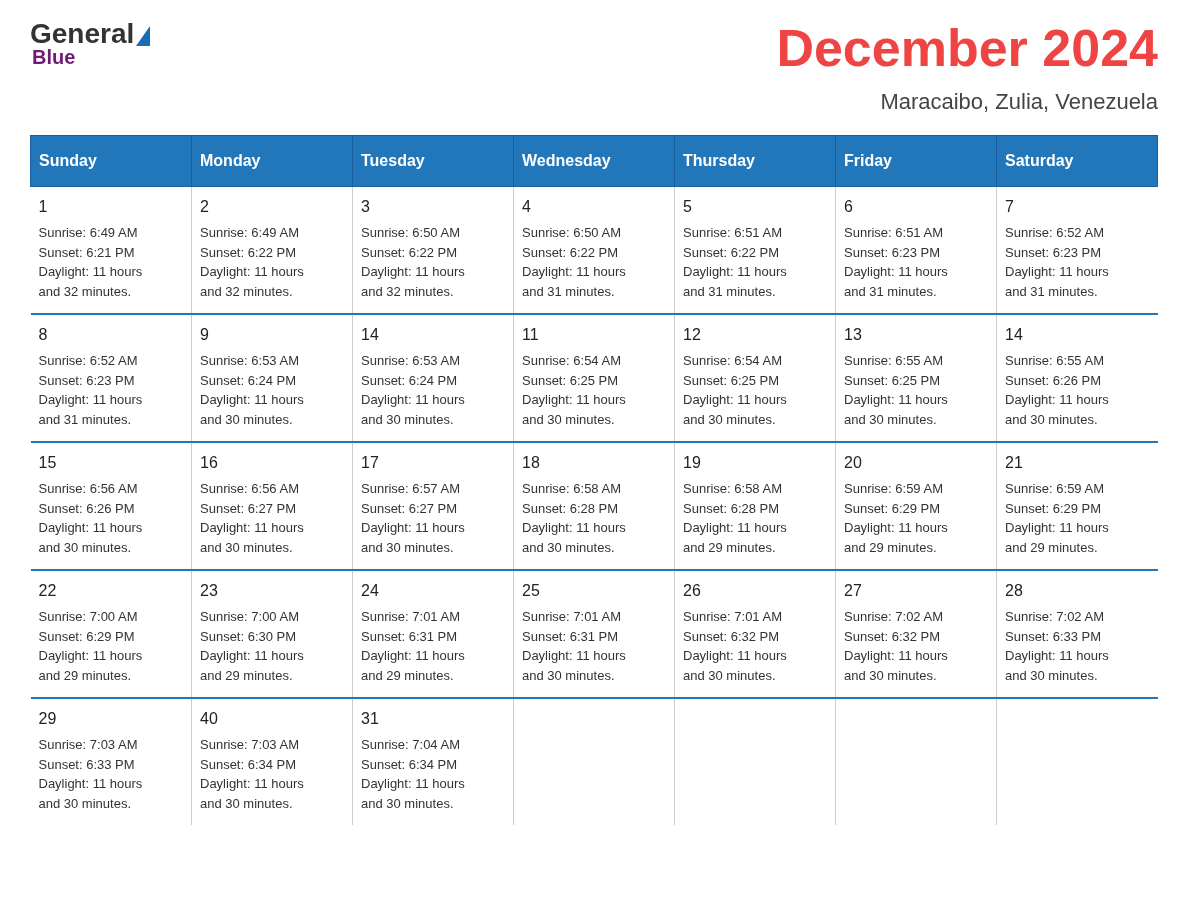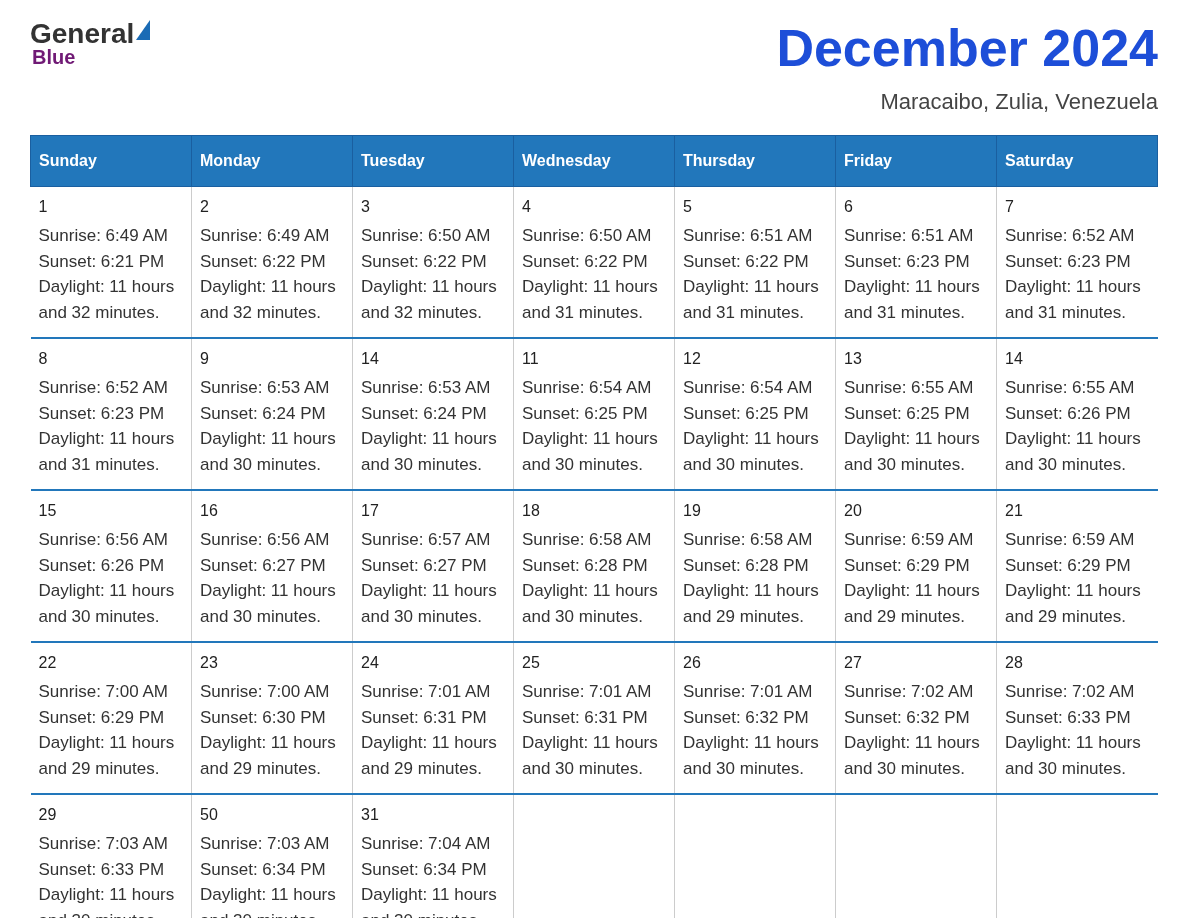--- a/index.html
+++ b/index.html
@@ -16,21 +16,21 @@
       align-items: flex-start;
       margin-bottom: 20px;
     }
     .logo {
       display: flex;
       flex-direction: column;
       align-items: flex-start;
     }
     .logo-text {
       display: flex;
-      align-items: flex-start;
+      align-items: center;
       font-size: 28px;
       font-weight: bold;
       color: #333;
       line-height: 1;
     }
     .logo-general { color: #333; }
     .logo-triangle {
       width: 0;
       height: 0;
       border-left: 14px solid transparent;
@@ -44,21 +44,21 @@
       font-weight: bold;
       margin-top: -2px;
       margin-left: 2px;
     }
     .title-block {
       text-align: right;
     }
     .main-title {
       font-size: 52px;
       font-weight: bold;
-      color: #1d4ed8;
+      color: #ef4444;
       line-height: 1.1;
     }
     .subtitle {
       font-size: 22px;
       color: #444;
       margin-top: 12px;
     }
     table {
       width: 100%;
       border-collapse: collapse;
@@ -88,21 +88,21 @@
       border-right: none;
     }
     .day-number {
       font-size: 16px;
       font-weight: normal;
       display: block;
       margin-bottom: 4px;
       color: #222;
     }
     .day-info {
-      font-size: 17px;
+      font-size: 13px;
       color: #333;
     }
     tbody tr:last-child {
       border-bottom: none;
     }
   </style>
 </head>
 <body>
 
 <div class="header">
@@ -251,21 +251,21 @@
         <span class="day-number">28</span>
         <span class="day-info">Sunrise: 7:02 AM<br>Sunset: 6:33 PM<br>Daylight: 11 hours<br>and 30 minutes.</span>
       </td>
       </tr>
       <tr>
         <td>
         <span class="day-number">29</span>
         <span class="day-info">Sunrise: 7:03 AM<br>Sunset: 6:33 PM<br>Daylight: 11 hours<br>and 30 minutes.</span>
       </td>
         <td>
-        <span class="day-number">50</span>
+        <span class="day-number">40</span>
         <span class="day-info">Sunrise: 7:03 AM<br>Sunset: 6:34 PM<br>Daylight: 11 hours<br>and 30 minutes.</span>
       </td>
         <td>
         <span class="day-number">31</span>
         <span class="day-info">Sunrise: 7:04 AM<br>Sunset: 6:34 PM<br>Daylight: 11 hours<br>and 30 minutes.</span>
       </td>
         <td></td>
         <td></td>
         <td></td>
         <td></td>

